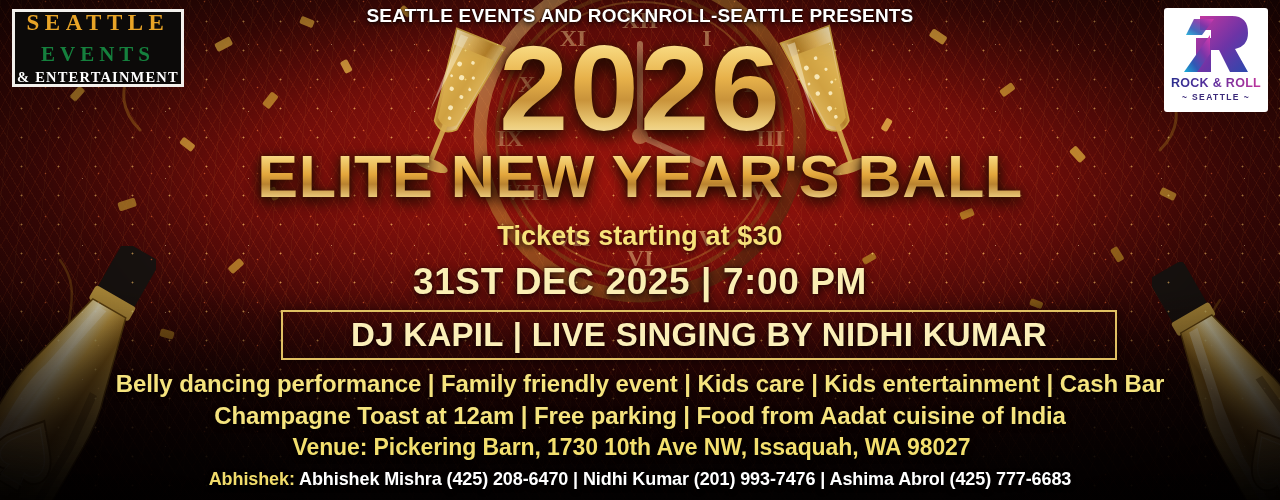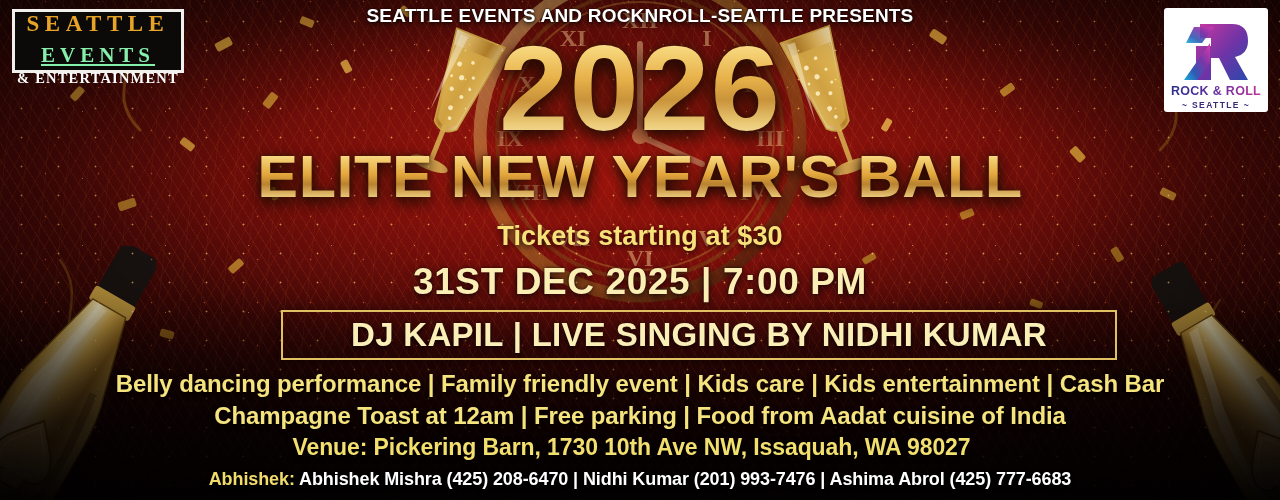--- a/index.html
+++ b/index.html
@@ -67,49 +67,49 @@
 
   
   .flute-left  { position: absolute; left: 396px; top: 14px;  width: 115px; height: 170px; pointer-events: none; }
   .flute-right { position: absolute; left: 772px; top: 12px;  width: 115px; height: 175px; pointer-events: none; }
   .bottle-left  { position: absolute; left: -34px; top: 246px; width: 190px; height: 300px; pointer-events: none; }
   .bottle-right { position: absolute; left: 1152px; top: 262px; width: 180px; height: 290px; pointer-events: none; }
 
   
   .se-logo {
     position: absolute; left: 12px; top: 9px;
-    width: 172px; height: 64px;
+    width: 172px; height: 78px;
     background: #0c0a09;
     border: 3px solid #f2f0ec;
     display: flex; flex-direction: column;
-    align-items: center; 
+    align-items: center; justify-content: center;
     z-index: 30;
   }
   .se-1 {
     color: #e8a427; font-weight: 700; font-size: 23px;
     letter-spacing: 5.5px; line-height: 1; font-family: "Liberation Serif", serif;
   }
   .se-2 {
-    color: #86efac; font-weight: 700; font-size: 21px;
-    letter-spacing: 5px; line-height: 1; margin-top: 10px; font-family: "Liberation Serif", serif; text-decoration: underline;
+    color: #15803d; font-weight: 700; font-size: 21px;
+    letter-spacing: 5px; line-height: 1; margin-top: 10px; font-family: "Liberation Serif", serif;
   }
   .se-3 {
     color: #ffffff; font-weight: 700; font-size: 14.5px;
     letter-spacing: 1.2px; line-height: 1; margin-top: 5px; font-family: "Liberation Serif", serif;
   }
 
   .rr-logo {
     position: absolute; left: 1164px; top: 8px;
     width: 104px; height: 104px;
     background: #ffffff;
     border-radius: 3px;
     z-index: 30;
     display: flex; flex-direction: column;
     align-items: center; justify-content: flex-start;
-    padding-top: 13px;
+    padding-top: 5px;
     overflow: hidden;
   }
   .rr-mark { width: 72px; height: 62px; }
   .rr-name {
     font-size: 12.5px; font-weight: 700; letter-spacing: .3px;
     line-height: 1; margin-top: 2px;
     background: linear-gradient(90deg, #2c2f8f 0%, #5b2f9e 45%, #c0349c 100%);
     -webkit-background-clip: text; background-clip: text;
     -webkit-text-fill-color: transparent; color: #5b2f9e;
   }

